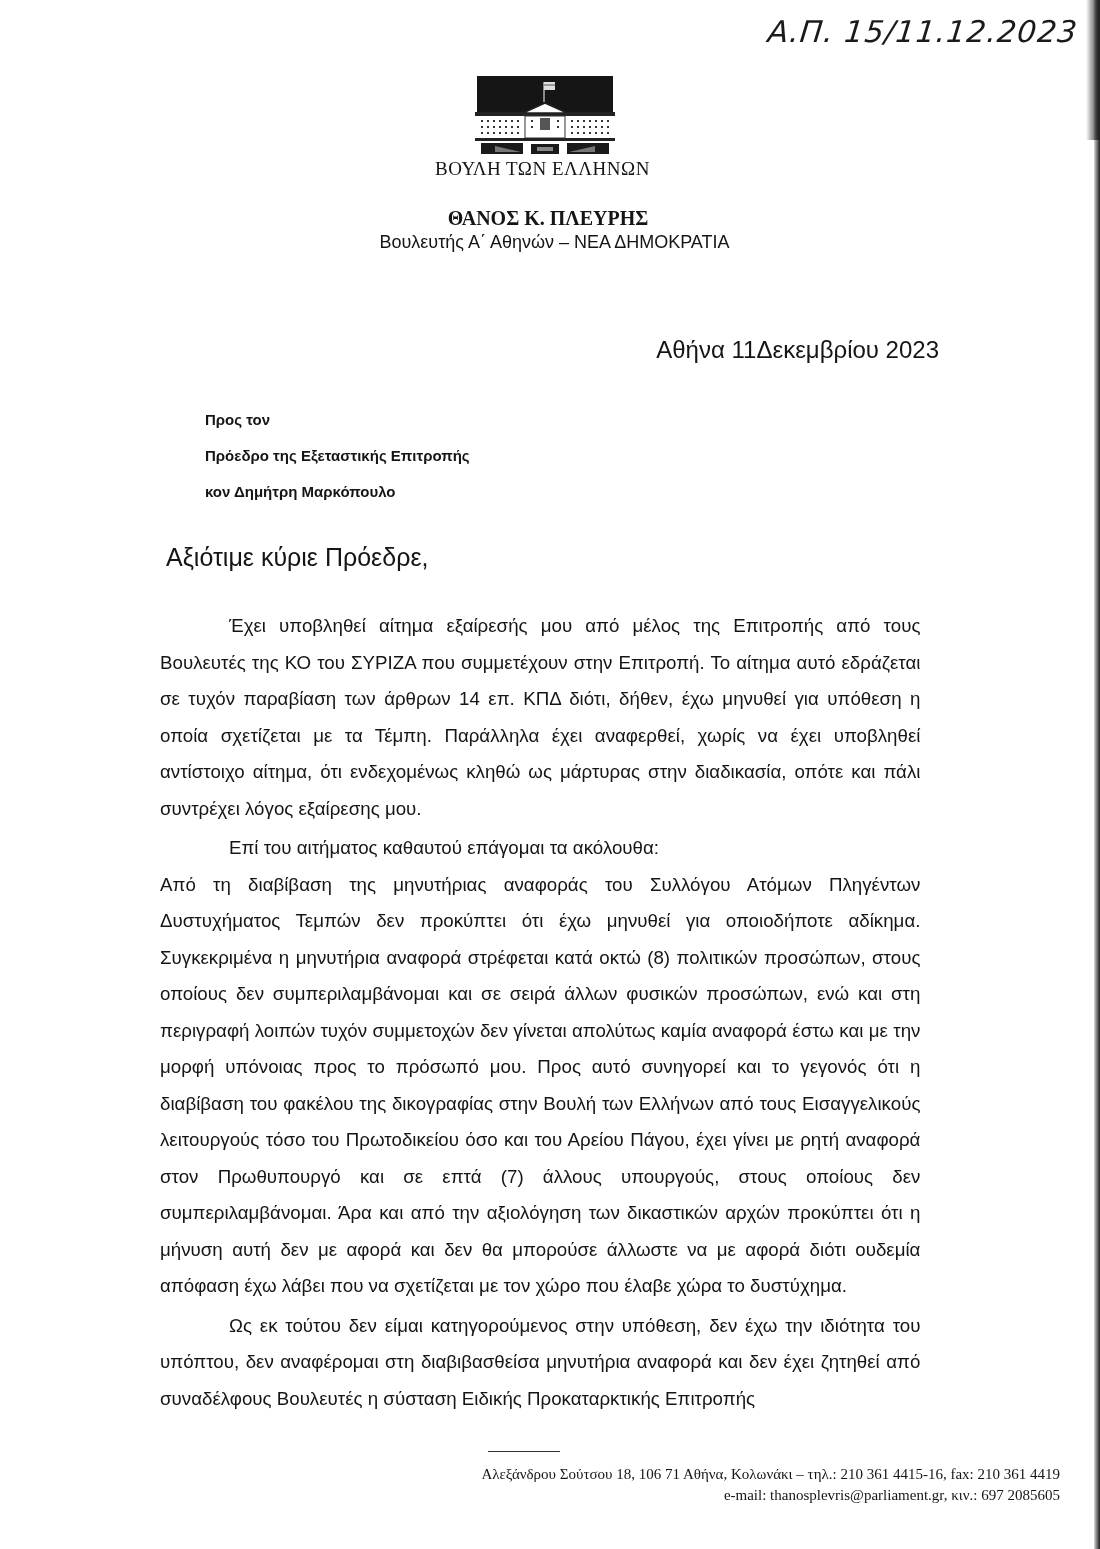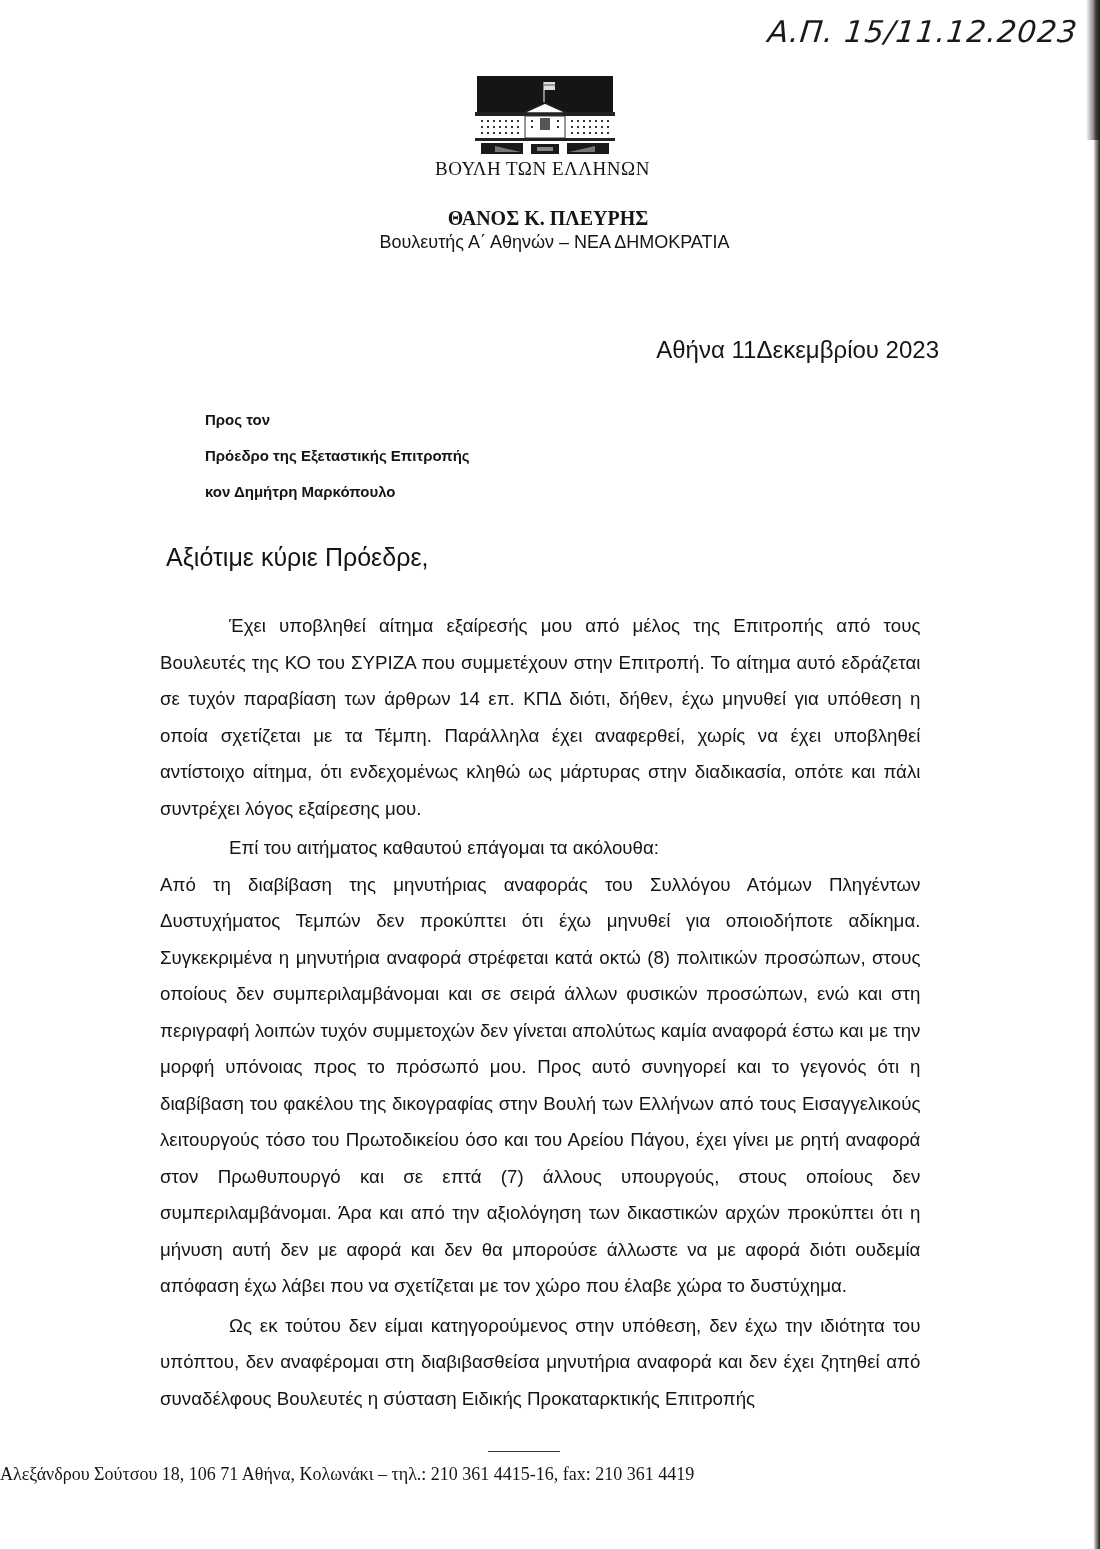--- a/index.html
+++ b/index.html
@@ -51,22 +51,22 @@
     font-family: "Liberation Sans", sans-serif; font-size: 19px; line-height: 36.5px;
     text-align: justify; transform: scaleX(0.985); transform-origin: left top;
   }
   .body-text p { margin: 0; }
   .body-text p.indent { text-indent: 70px; }
   .body-text p.gap { margin-top: 3px; }
   .footer-rule {
     position: absolute; top: 1451px; left: 488px; width: 72px; height: 1px; background: #333;
   }
   .footer {
-    position: absolute; top: 1464px; left: 0; width: 1060px; text-align: left;
-    font-family: "Liberation Serif", serif; font-size: 18px; line-height: 21px;
+    position: absolute; top: 1464px; left: 0; width: 1060px; text-align: right;
+    font-family: "Liberation Serif", serif; font-size: 15px; line-height: 21px;
   }
   .footer .l2 { padding-left: 12px; }
 </style>
 </head>
 <body>
 
 <div class="edge-right"></div>
 <div class="edge-right-top"></div>
 
 <div class="handwritten">Α.Π. 15/11.12.2023</div>
@@ -157,13 +157,14 @@
 <div class="body-text">
   <p class="indent">Έχει υποβληθεί αίτημα εξαίρεσής μου από μέλος της Επιτροπής από τους Βουλευτές της ΚΟ του ΣΥΡΙΖΑ που συμμετέχουν στην Επιτροπή. Το αίτημα αυτό εδράζεται σε τυχόν παραβίαση των άρθρων 14 επ. ΚΠΔ διότι, δήθεν, έχω μηνυθεί για υπόθεση η οποία σχετίζεται με τα Τέμπη. Παράλληλα έχει αναφερθεί, χωρίς να έχει υποβληθεί αντίστοιχο αίτημα, ότι ενδεχομένως κληθώ ως μάρτυρας στην διαδικασία, οπότε και πάλι συντρέχει λόγος εξαίρεσης μου.</p>
   <p class="indent gap">Επί του αιτήματος καθαυτού επάγομαι τα ακόλουθα:</p>
   <p>Από τη διαβίβαση της μηνυτήριας αναφοράς του Συλλόγου Ατόμων Πληγέντων Δυστυχήματος Τεμπών δεν προκύπτει ότι έχω μηνυθεί για οποιοδήποτε αδίκημα. Συγκεκριμένα η μηνυτήρια αναφορά στρέφεται κατά οκτώ (8) πολιτικών προσώπων, στους οποίους δεν συμπεριλαμβάνομαι και σε σειρά άλλων φυσικών προσώπων, ενώ και στη περιγραφή λοιπών τυχόν συμμετοχών δεν γίνεται απολύτως καμία αναφορά έστω και με την μορφή υπόνοιας προς το πρόσωπό μου. Προς αυτό συνηγορεί και το γεγονός ότι η διαβίβαση του φακέλου της δικογραφίας στην Βουλή των Ελλήνων από τους Εισαγγελικούς λειτουργούς τόσο του Πρωτοδικείου όσο και του Αρείου Πάγου, έχει γίνει με ρητή αναφορά στον Πρωθυπουργό και σε επτά (7) άλλους υπουργούς, στους οποίους δεν συμπεριλαμβάνομαι.  Άρα και από την αξιολόγηση των δικαστικών αρχών προκύπτει ότι η μήνυση αυτή δεν με αφορά και δεν θα μπορούσε άλλωστε να με αφορά διότι ουδεμία απόφαση έχω λάβει που να σχετίζεται με τον χώρο που έλαβε χώρα το δυστύχημα.</p>
   <p class="indent gap">Ως εκ τούτου δεν είμαι κατηγορούμενος στην υπόθεση, δεν έχω την ιδιότητα του υπόπτου, δεν αναφέρομαι στη διαβιβασθείσα μηνυτήρια αναφορά και δεν έχει ζητηθεί από συναδέλφους Βουλευτές η σύσταση Ειδικής Προκαταρκτικής Επιτροπής</p>
 </div>
 
 <div class="footer-rule"></div>
 <div class="footer">
   <div>Αλεξάνδρου Σούτσου 18, 106 71 Αθήνα, Κολωνάκι – τηλ.: 210 361 4415-16, fax: 210 361 4419</div>
+  <div class="l2">e-mail: thanosplevris@parliament.gr, κιν.: 697 2085605</div>
 </div>
 
 </body></html>

